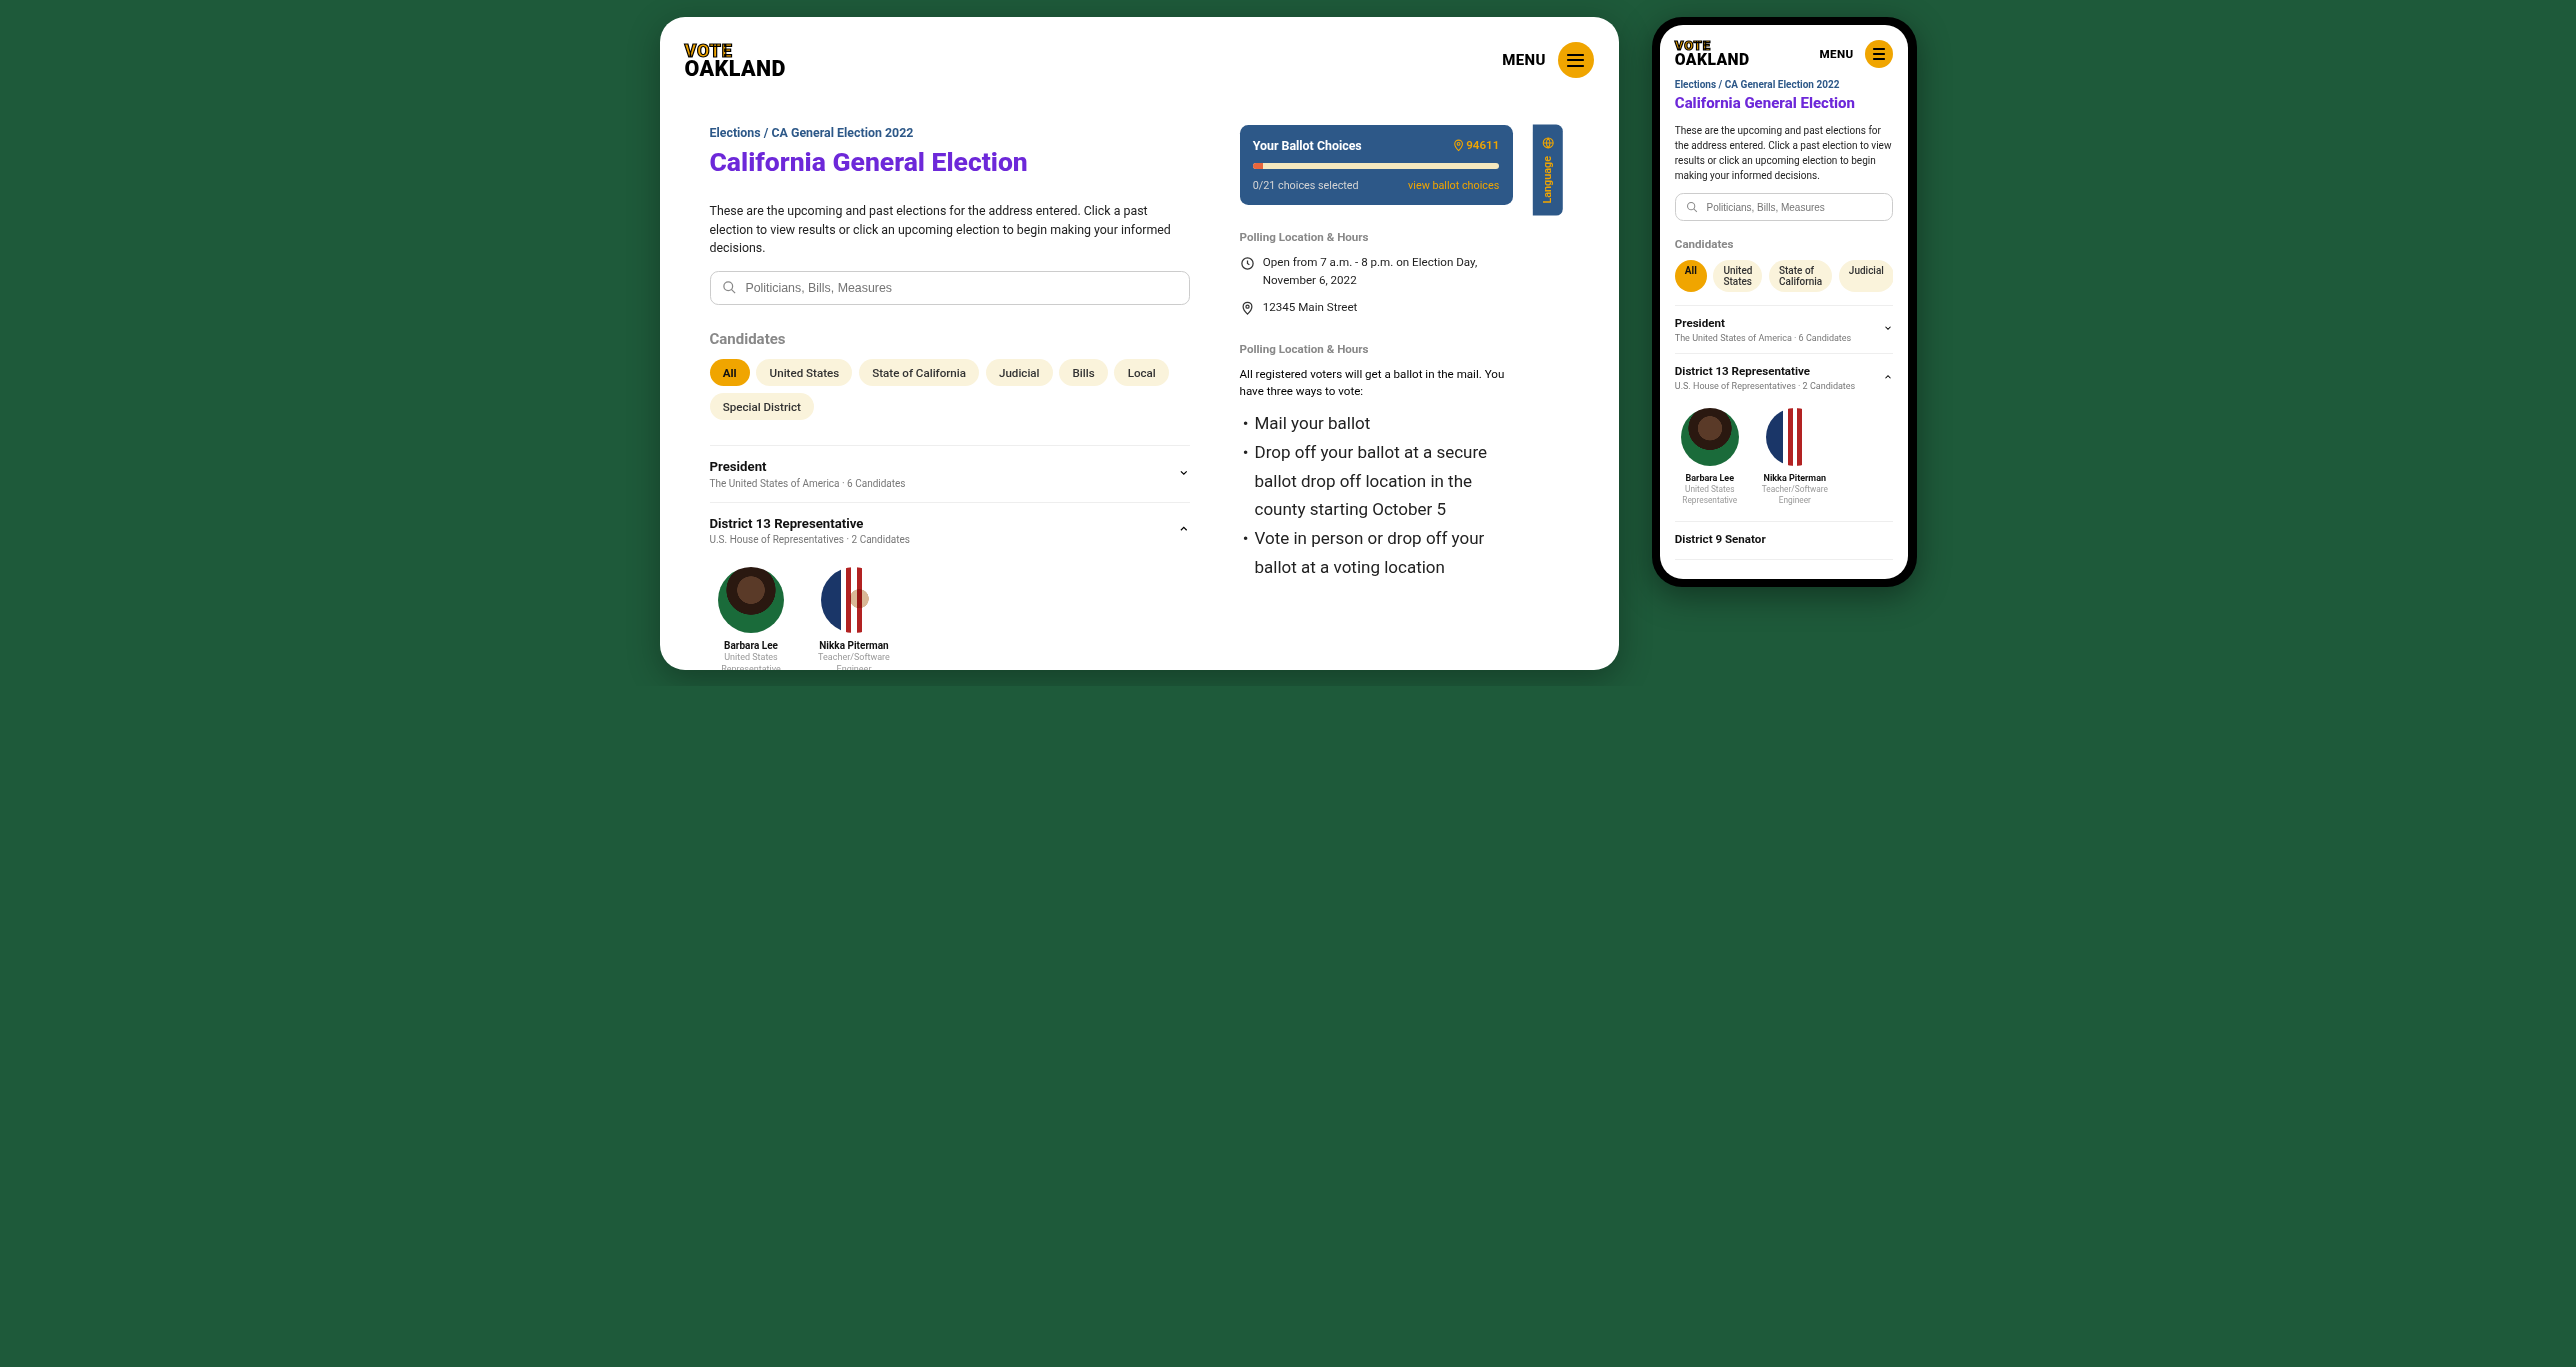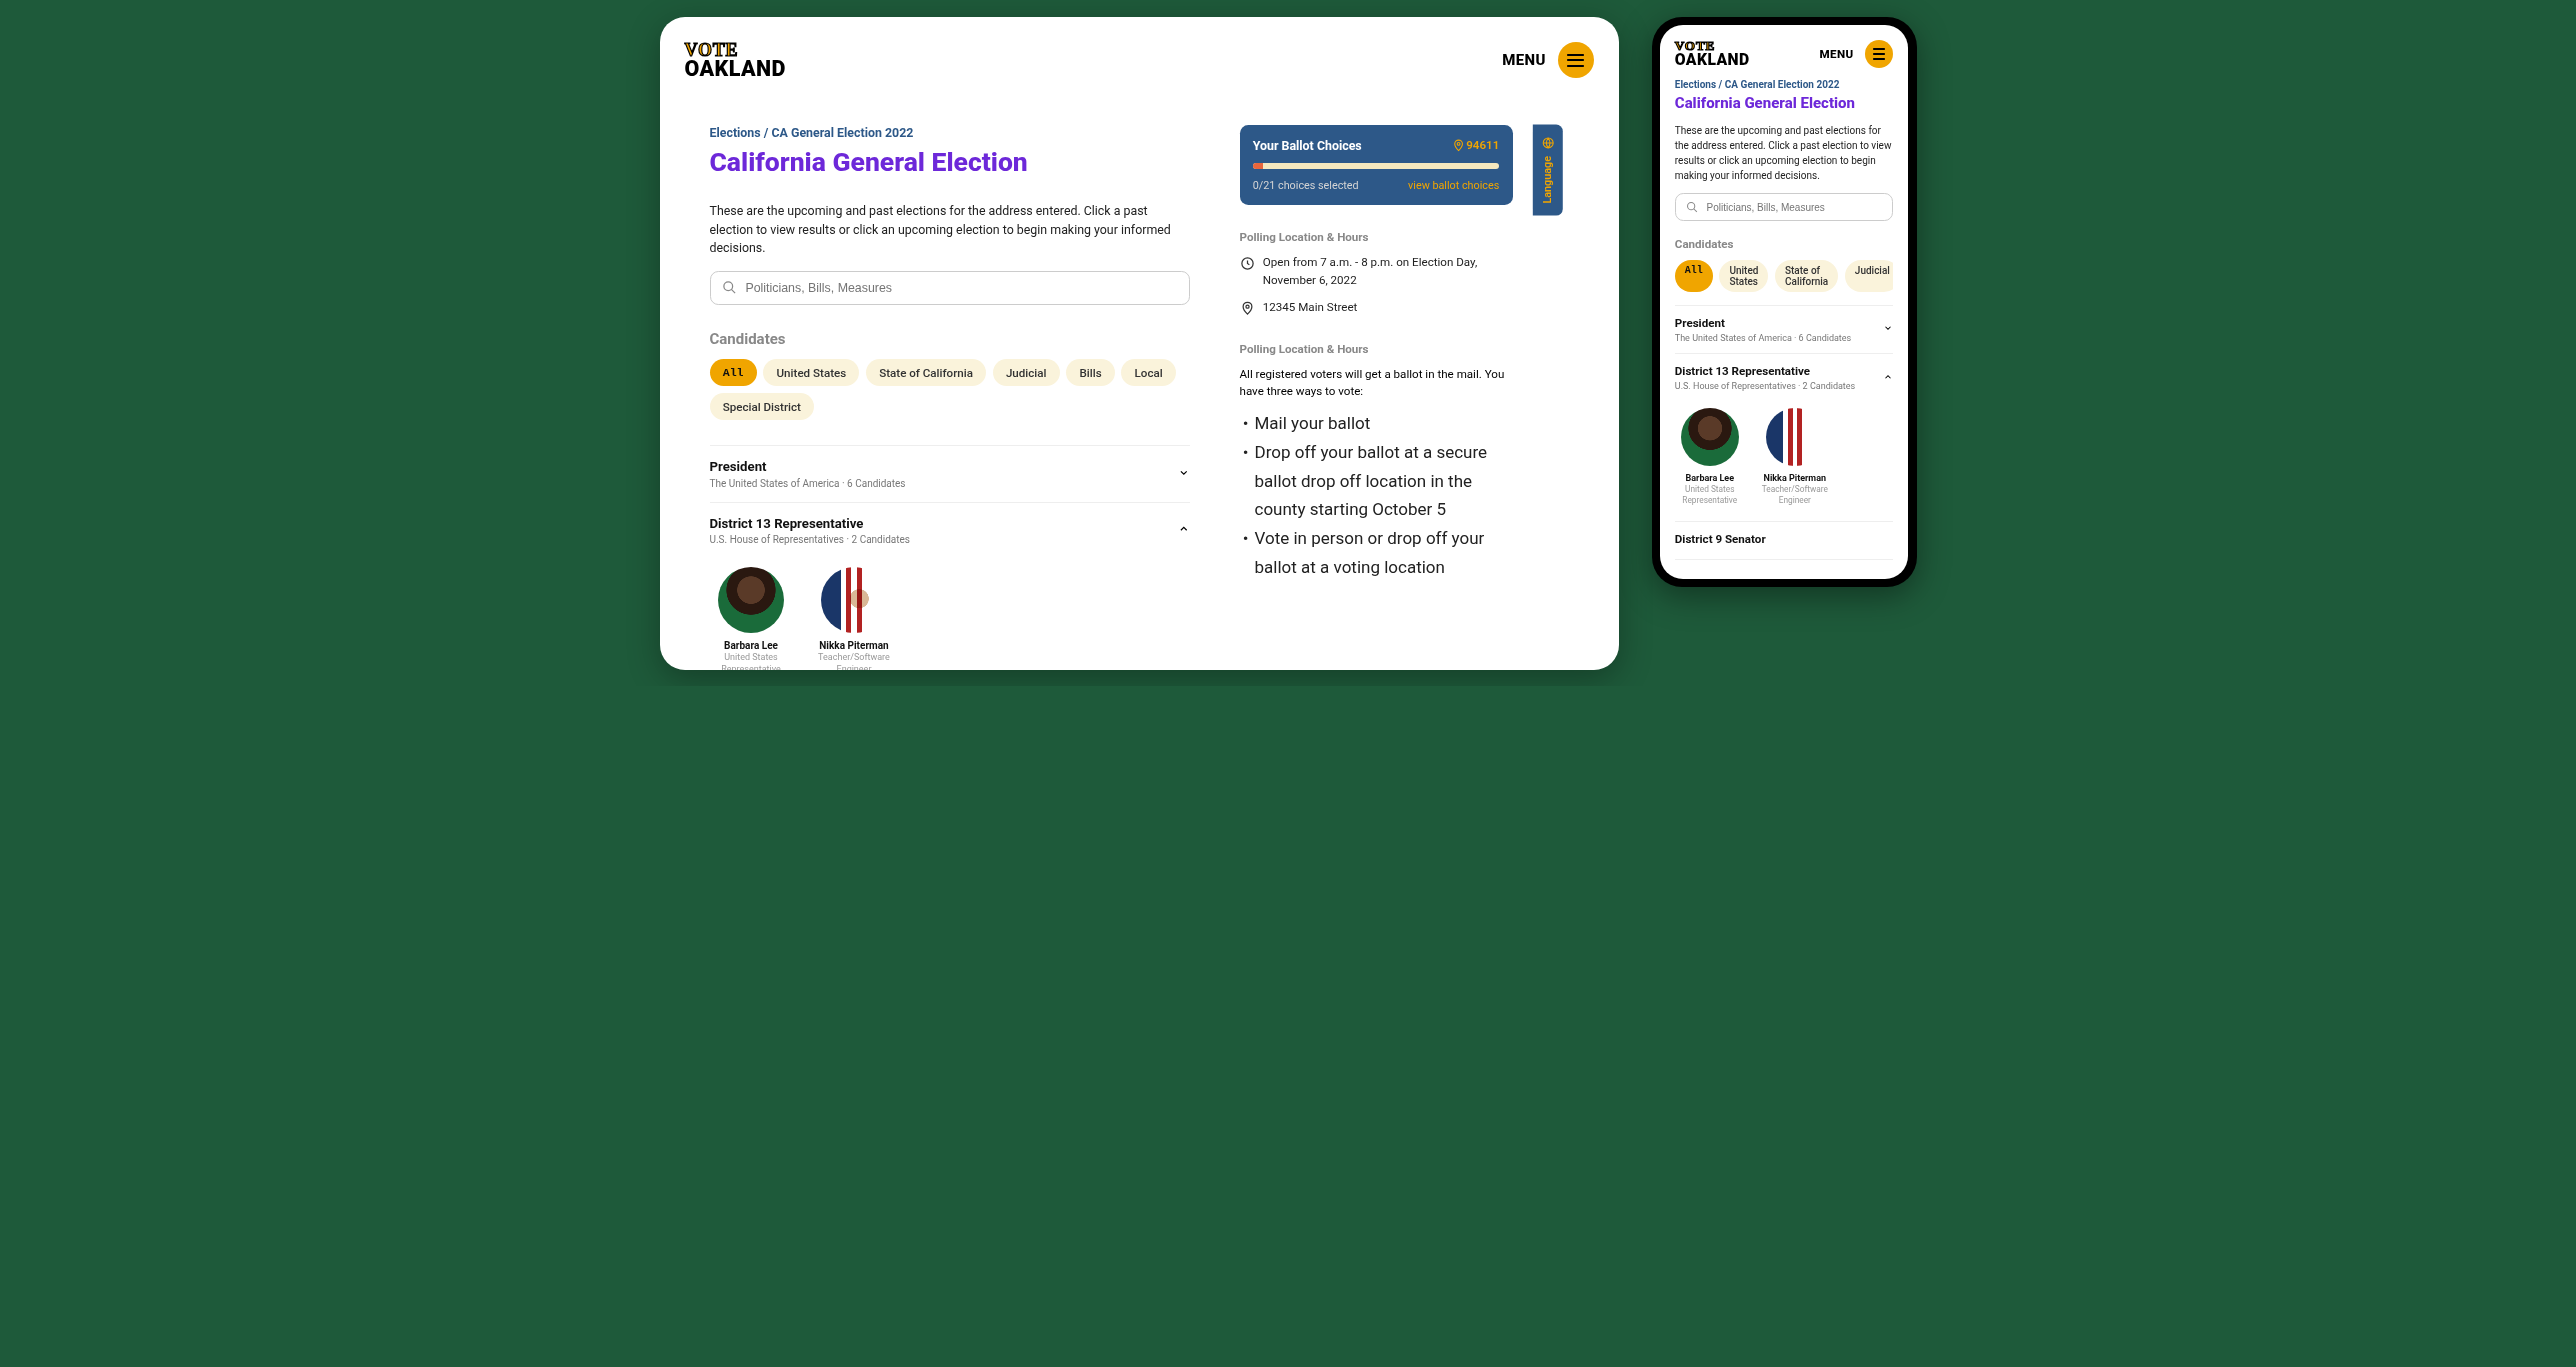--- a/index.html
+++ b/index.html
@@ -9,42 +9,42 @@
 .desktop-frame { background: #fff; border-radius: 25px; width: 959px; height: 653px; overflow: hidden; position: relative; box-shadow: 0 8.3px 33px rgba(0,0,0,0.3); }
 .desktop-inner { padding: 25px 50px; display: flex; gap: 50px; height: 100%; }
 
 
 .mobile-frame { background: #000; border-radius: 30px; padding: 8.3px; width: 265px; box-shadow: 0 8.3px 33px rgba(0,0,0,0.4); }
 .mobile-inner { background: #fff; border-radius: 23px; overflow: hidden; height: 554px; padding: 15px; display: flex; flex-direction: column; }
 
 
 .header { display: flex; justify-content: space-between; align-items: center; margin-bottom: 25px; }
 .logo { font-weight: 900; line-height: 0.95; }
-.logo-line1 { font-size: 18px; color: #f0a500; -webkit-text-stroke: 1.2px #000; letter-spacing: 0.8px; font-family: Liberation Serif, serif; }
+.logo-line1 { font-size: 18px; color: #f0a500; -webkit-text-stroke: 1.2px #000; letter-spacing: 0.8px; }
 .logo-line2 { font-size: 21.5px; color: #000; letter-spacing: 0.4px; }
 .menu-wrap { display: flex; align-items: center; gap: 11.6px; }
 .menu-text { font-weight: 800; font-size: 15px; letter-spacing: 0.4px; }
 .menu-btn { width: 36px; height: 36px; border-radius: 50%; background: #f0a500; display: flex; flex-direction: column; justify-content: center; align-items: center; gap: 3.3px; cursor: pointer; }
 .menu-btn span { width: 16.5px; height: 2.1px; background: #000; border-radius: 0.8px; }
 
 
 .main-col { flex: 1; max-width: 480px; }
 .breadcrumb { color: #2d5888; font-weight: 700; font-size: 12.4px; margin-bottom: 6.6px; }
 .breadcrumb span { cursor: pointer; }
 .page-title { font-size: 26.5px; font-weight: 800; color: #6d28d9; margin-bottom: 25px; }
 .intro-text { font-size: 12.4px; color: #222; line-height: 1.5; margin-bottom: 13.2px; }
 
 .search-wrap { border: 0.8px solid #ccc; border-radius: 8.3px; padding: 8.3px 11.6px; display: flex; align-items: center; gap: 8.3px; margin-bottom: 25px; }
 .search-wrap svg { flex: 0 0 auto; }
 .search-wrap input { border: none; outline: none; font-size: 12.4px; flex: 1; color: #333; background: transparent; }
 
 .section-label { color: #888; font-weight: 700; font-size: 15px; margin-bottom: 11.6px; }
 .filter-chips { display: flex; flex-wrap: wrap; gap: 6.6px; margin-bottom: 25px; }
 .chip { padding: 6.6px 13.2px; border-radius: 16.5px; font-size: 11.6px; font-weight: 500; cursor: pointer; }
-.chip.active { background: #f0a500; color: #111; font-weight: 700; font-family: Liberation Mono, monospace; }
+.chip.active { background: #f0a500; color: #111; font-weight: 700; }
 .chip.inactive { background: #faf3db; color: #333; }
 
 .accordion { border-top: 0.8px solid #eee; }
 .acc-item { border-bottom: 0.8px solid #eee; }
 .acc-header { display: flex; justify-content: space-between; align-items: center; padding: 13.2px 0; cursor: pointer; }
 .acc-title { font-weight: 700; font-size: 13.2px; color: #111; margin-bottom: 3.3px; }
 .acc-sub { font-size: 10px; color: #777; }
 .chevron { font-size: 11.6px; color: #333; }
 .acc-content { padding: 8.3px 0 20px; display: flex; gap: 20px; }
 

